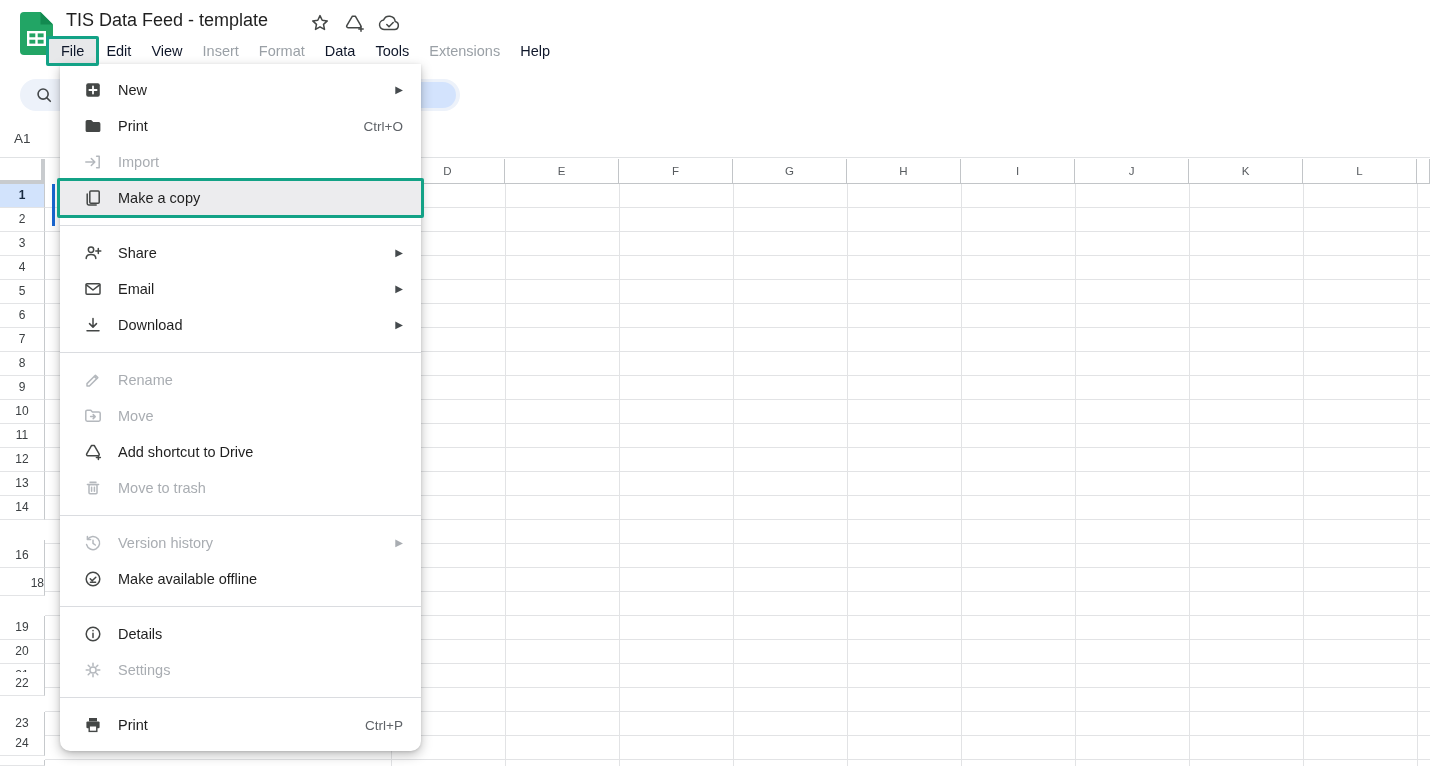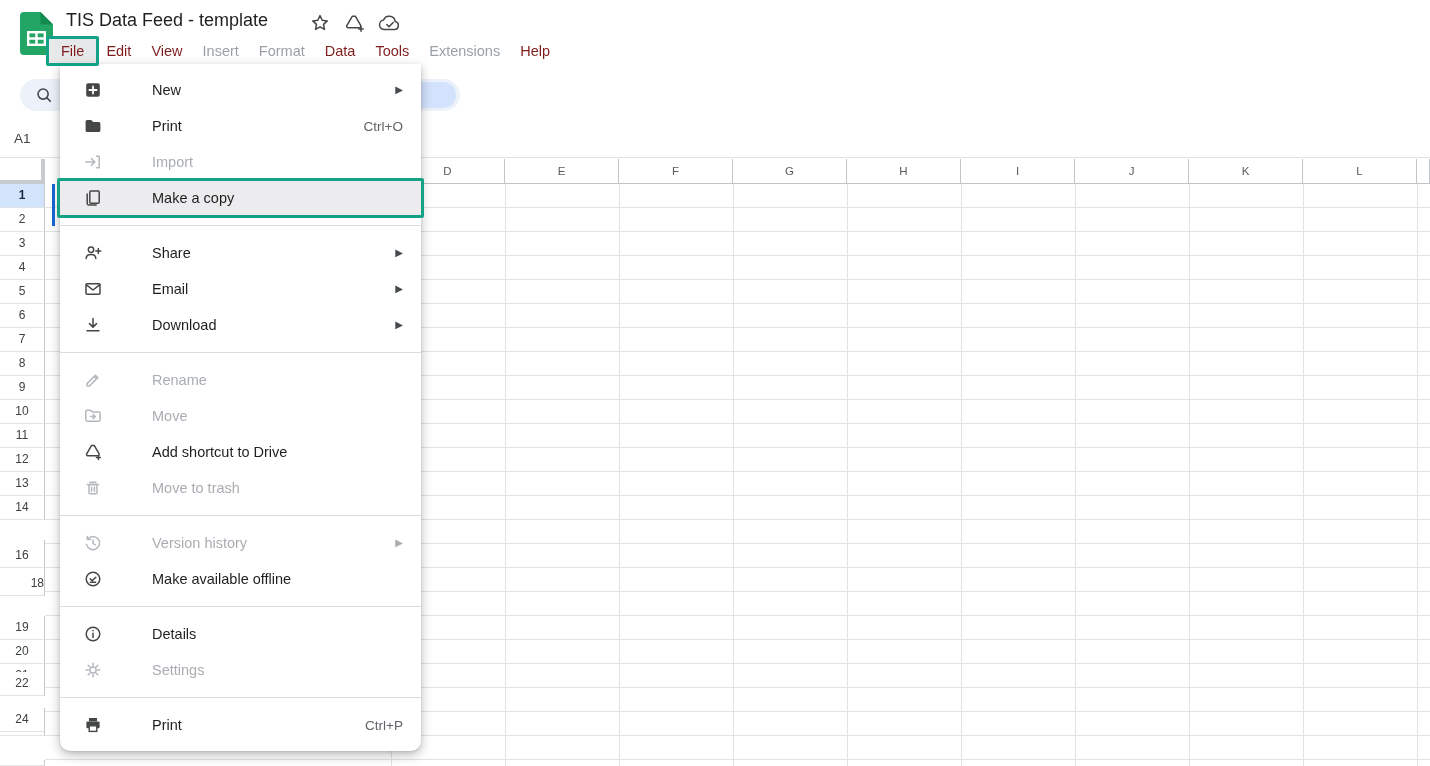--- a/index.html
+++ b/index.html
@@ -16,21 +16,21 @@
   body{font-family:"Liberation Sans","DejaVu Sans",sans-serif;background:#fff;color:var(--ink);}
   #app{position:relative;width:1430px;height:766px;background:#fff;}
 
   
   .logo{position:absolute;left:20px;top:12px;width:33px;height:43px;}
   .doc-title{position:absolute;left:66px;top:10px;font-size:18px;color:#1f1f1f;white-space:nowrap;}
   .title-icons{position:absolute;left:310px;top:13px;display:flex;gap:13px;align-items:center;color:var(--icon);}
   .title-icons span{display:inline-flex;}
 
   .menubar{position:absolute;left:49px;top:37px;height:27px;display:flex;align-items:center;font-size:14.5px;}
-  .mb-item{padding:0 10px;line-height:26px;color:#7f1d1d;cursor:pointer;white-space:nowrap;position:relative;}
+  .mb-item{padding:0 10px;line-height:26px;color:#0f172a;cursor:pointer;white-space:nowrap;position:relative;}
   .mb-item.disabled{color:#9aa0a6;}
   .mb-item.active{background:#e7e8ea;padding:0 12px;border-radius:2px;}
   .annot-ring{position:absolute;border:3.5px solid var(--annot);border-radius:2px;pointer-events:none;z-index:60;}
   .mb-item.active .annot-ring{inset:-2px -3px;border-width:3px;}
 
   
   .toolbar-pill{position:absolute;left:20px;top:79px;width:440px;height:32px;background:#edf2fa;border-radius:16px;}
   .search-icon{position:absolute;left:15px;top:7px;color:#43474a;}
   .view-chip{position:absolute;right:4px;top:3px;width:100px;height:26px;border-radius:13px;background:#d3e3fd;}
   .view-chip .frag{position:absolute;right:60px;top:0;line-height:26px;font-size:13.5px;color:#17345f;}
@@ -50,21 +50,21 @@
   .v-line{position:absolute;top:184px;bottom:0;width:1px;background:var(--grid-line);}
   .h-line{position:absolute;left:45px;right:0;height:1px;background:var(--grid-line);}
   .sel-border{position:absolute;left:52px;top:184px;width:3px;height:42px;background:#1967d2;z-index:5;}
 
   
   .menu-panel{position:absolute;left:60px;top:64px;width:361px;background:#fff;z-index:50;
               border-radius:0 0 10px 10px;padding:8px 0;
               box-shadow:0 4px 12px rgba(0,0,0,.26),0 1px 3px rgba(0,0,0,.12);}
   .menu-item{position:relative;height:36px;display:flex;align-items:center;padding:0 18px 0 23px;cursor:pointer;}
   .menu-item .mi-icon{width:20px;height:20px;margin-right:15px;display:inline-flex;color:var(--icon);flex:none;}
-  .menu-item .mi-label{font-size:14.5px;color:var(--ink);white-space:nowrap;margin-left:34px;}
+  .menu-item .mi-label{font-size:14.5px;color:var(--ink);white-space:nowrap;}
   .menu-item .mi-end{margin-left:auto;font-size:13.5px;color:#5f6368;}
   .menu-item .mi-arrow{margin-left:auto;font-size:10px;color:#454a4d;line-height:1;}
   .menu-item.disabled .mi-label{color:var(--dis);}
   .menu-item.disabled .mi-icon{color:var(--icon-dis);}
   .menu-item.disabled .mi-arrow{color:#a9adb2;}
   .menu-item.highlighted{background:#ececee;}
   .menu-item.highlighted .annot-ring{inset:-2px -3px;}
   .menu-divider{height:1px;background:#dadce0;margin:9px 0;}
   svg{display:block;}
 </style>
@@ -194,21 +194,21 @@
       <div class="row-header" style="top: 616px;">19</div>
       <div class="h-line" style="top: 639px;"></div>
       <div class="row-header" style="top: 640px;">20</div>
       <div class="h-line" style="top: 663px;"></div>
       <div class="row-header" style="top: 664px;">21</div>
       <div class="h-line" style="top: 687px;"></div>
       <div class="row-header" style="top: 672px;">22</div>
       <div class="h-line" style="top: 711px;"></div>
       <div class="row-header" style="top: 712px;">23</div>
       <div class="h-line" style="top: 735px;"></div>
-      <div class="row-header" style="top: 708px;">24</div>
+      <div class="row-header" style="top: 732px;">24</div>
       <div class="h-line" style="top: 759px;"></div>
       <div class="row-header" style="top: 760px; height: 6px;"></div>
     </div>
   <div class="sel-border"></div>
 
   <div class="menu-panel" id="file-menu">
       <div class="menu-item">
         <span class="mi-icon">
           <svg width="20" height="20" viewBox="0 0 20 20">
             <rect x="3.2" y="3.2" width="13.6" height="13.6" rx="2" fill="currentColor"></rect>

